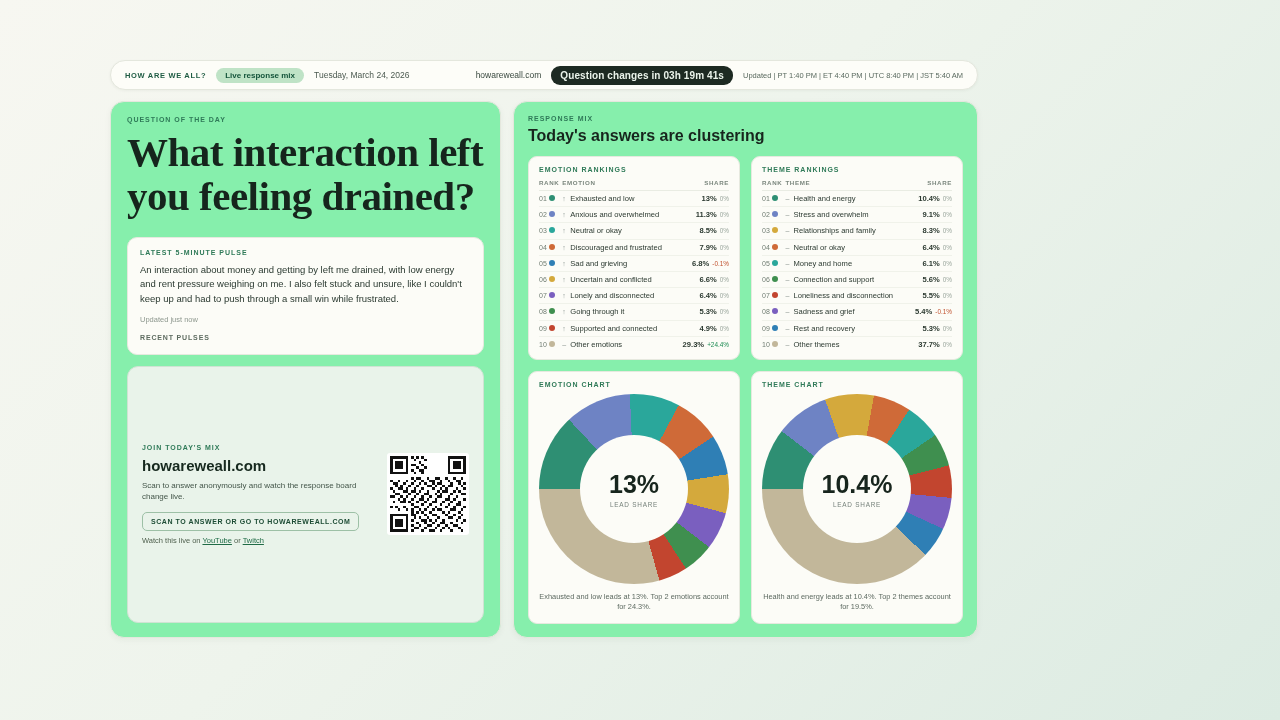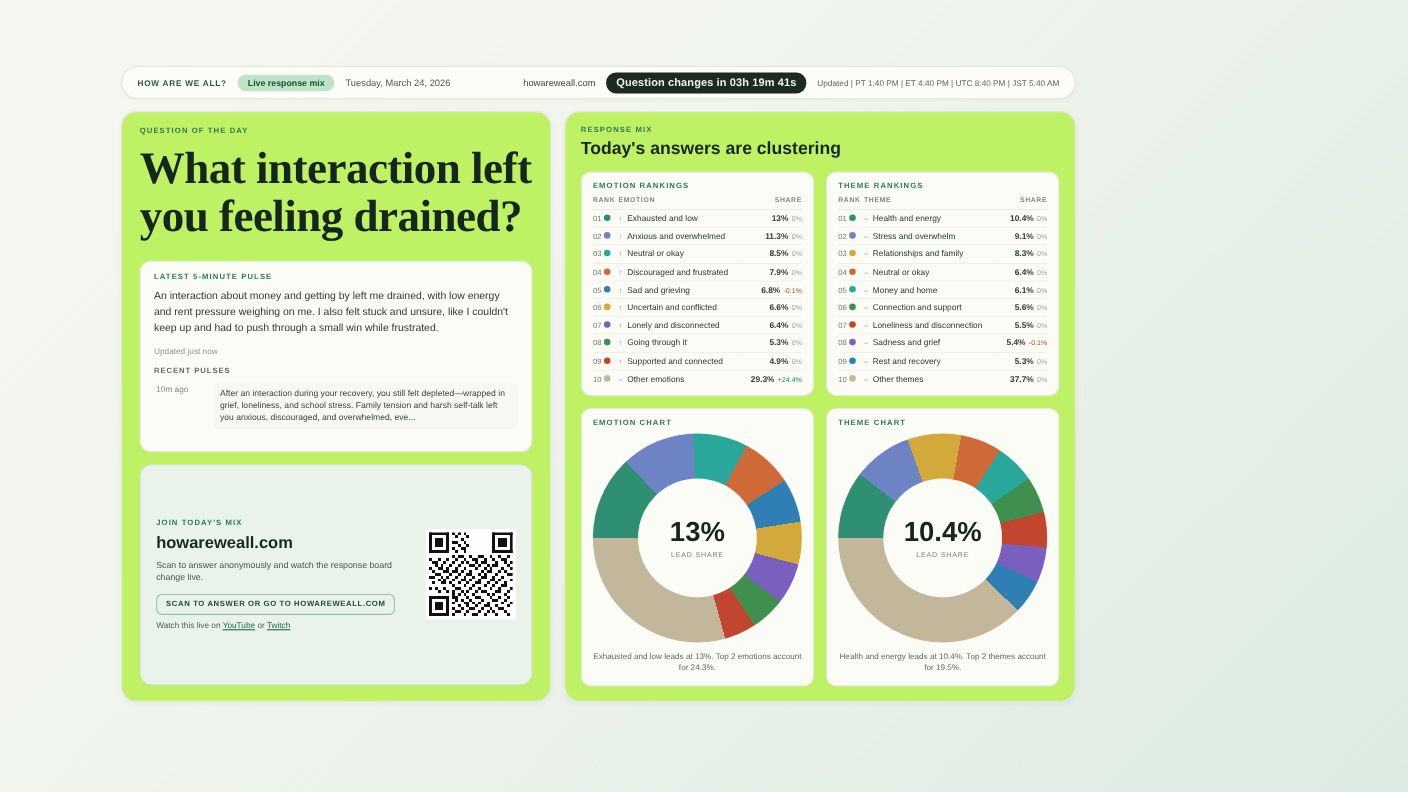--- a/index.html
+++ b/index.html
@@ -45,21 +45,21 @@
     background: #1d2a22; color: #eaf3ea;
     font-size: 10px; font-weight: 700;
     padding: 4px 9px; border-radius: 9px;
     letter-spacing: .01em;
   }
   .updated-label { font-size: 7.5px; color: #5a6a5f; }
 
   
   .columns { display: flex; gap: 12px; margin-top: 11px; height: 537px; }
   .card {
-    background: #bef264;
+    background: #86efac;
     border: 1px solid #e4e7dd;
     border-radius: 14px;
     box-shadow: 0 2px 6px rgba(40,60,45,0.05);
   }
   .left-col { width: 484px; padding: 14px 16px; display: flex; flex-direction: column; }
   .right-col { flex: 1; padding: 13px 14px; display: flex; flex-direction: column; }
 
   .eyebrow {
     font-size: 7px; font-weight: 700; letter-spacing: .14em;
     color: #2f7a58; text-transform: uppercase;
@@ -202,24 +202,20 @@
     <div class="card left-col">
       <div class="eyebrow">QUESTION OF THE DAY</div>
       <div class="headline">What interaction left you feeling drained?</div>
 
       <div class="pulse-box">
         <div class="eyebrow">LATEST 5-MINUTE PULSE</div>
         <div class="pulse-text">An interaction about money and getting by left me drained, with low energy and rent pressure weighing on me. I also felt stuck and unsure, like I couldn't keep up and had to push through a small win while frustrated.</div>
         <div class="pulse-meta">Updated just now</div>
         <div class="recent-label">RECENT PULSES</div>
 
-        <div class="pulse-row">
-          <div class="pulse-age">10m ago</div>
-          <div class="pulse-body">After an interaction during your recovery, you still felt depleted—wrapped in grief, loneliness, and school stress. Family tension and harsh self-talk left you anxious, discouraged, and overwhelmed, eve...</div>
-        </div>
       </div>
 
       <div class="join-box">
         <div class="join-left">
           <div class="eyebrow">JOIN TODAY'S MIX</div>
           <div class="join-title">howareweall.com</div>
           <div class="join-sub">Scan to answer anonymously and watch the response board change live.</div>
           <div class="join-cta">SCAN TO ANSWER OR GO TO HOWAREWEALL.COM</div>
           <div class="join-watch">
             <span>Watch this live on </span><a href="#">YouTube</a><span> or </span><a href="#">Twitch</a>

